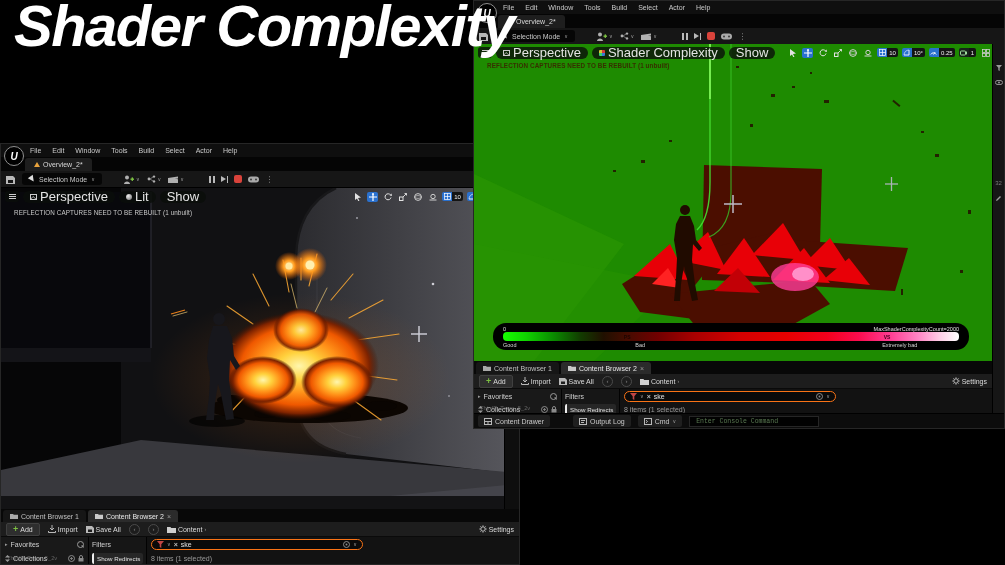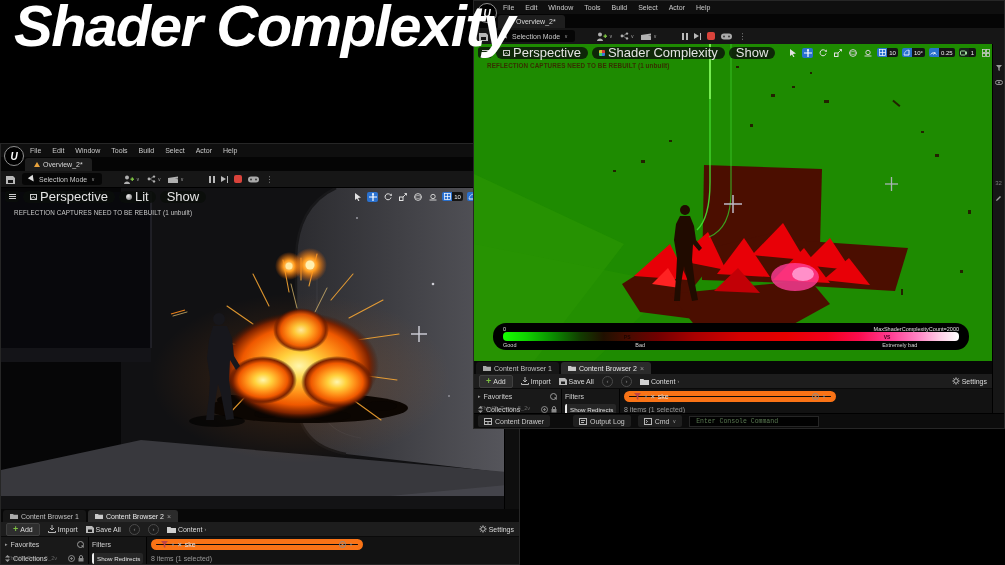--- a/index.html
+++ b/index.html
@@ -86,21 +86,21 @@
   .panelL{width:88px;background:#191919;border-right:1px solid #020202;display:flex;align-items:center;
           padding:0 4px;box-sizing:border-box;gap:3px;position:relative;}
   .panelF{width:58px;background:#161616;border-right:1px solid #020202;display:flex;align-items:center;
           padding:0 3px;box-sizing:border-box;}
   .asset{flex:1;background:#121212;display:flex;align-items:center;padding:0 4px;gap:4px;position:relative;}
   .exp{font-size:5px;color:#9a9a9a;}
   .magicon{width:5px;height:5px;border:1px solid #9a9a9a;border-radius:50%;position:relative;flex:0 0 auto;}
   .magicon::after{content:"";position:absolute;left:3.5px;top:3.5px;width:3px;height:1px;background:#9a9a9a;
                   transform:rotate(45deg);transform-origin:0 0;}
   .mright{margin-left:auto;}
-  .search{display:flex;align-items:center;gap:3px;background:#0a0a0a;border:5px solid #f97316;
+  .search{display:flex;align-items:center;gap:3px;background:#0a0a0a;border:1px solid #f97316;
           border-radius:7px;height:11px;padding:0 5px;width:212px;box-sizing:border-box;}
   .search input{background:transparent;border:none;outline:none;color:#e0e0e0;font-size:7px;flex:1;
                 font-family:inherit;padding:0;min-width:0;}
   .clearx{color:#b9b9b9;font-size:7px;font-weight:bold;}
   .redchip{display:flex;align-items:center;background:#262626;border-left:2px solid #ececec;border-radius:2px;
            height:11px;padding:0 3px;font-size:6.2px;color:#e0e0e0;white-space:nowrap;overflow:hidden;max-width:52px;}
   .overlaytxt{position:absolute;left:6px;top:4px;font-size:5.8px;color:#9a9a9a;opacity:.55;white-space:nowrap;}
   .itemstat{color:#9a9a9a;}
   
   .statusbar{position:absolute;left:0;right:0;bottom:0;height:15px;background:#0c0c0c;display:flex;

